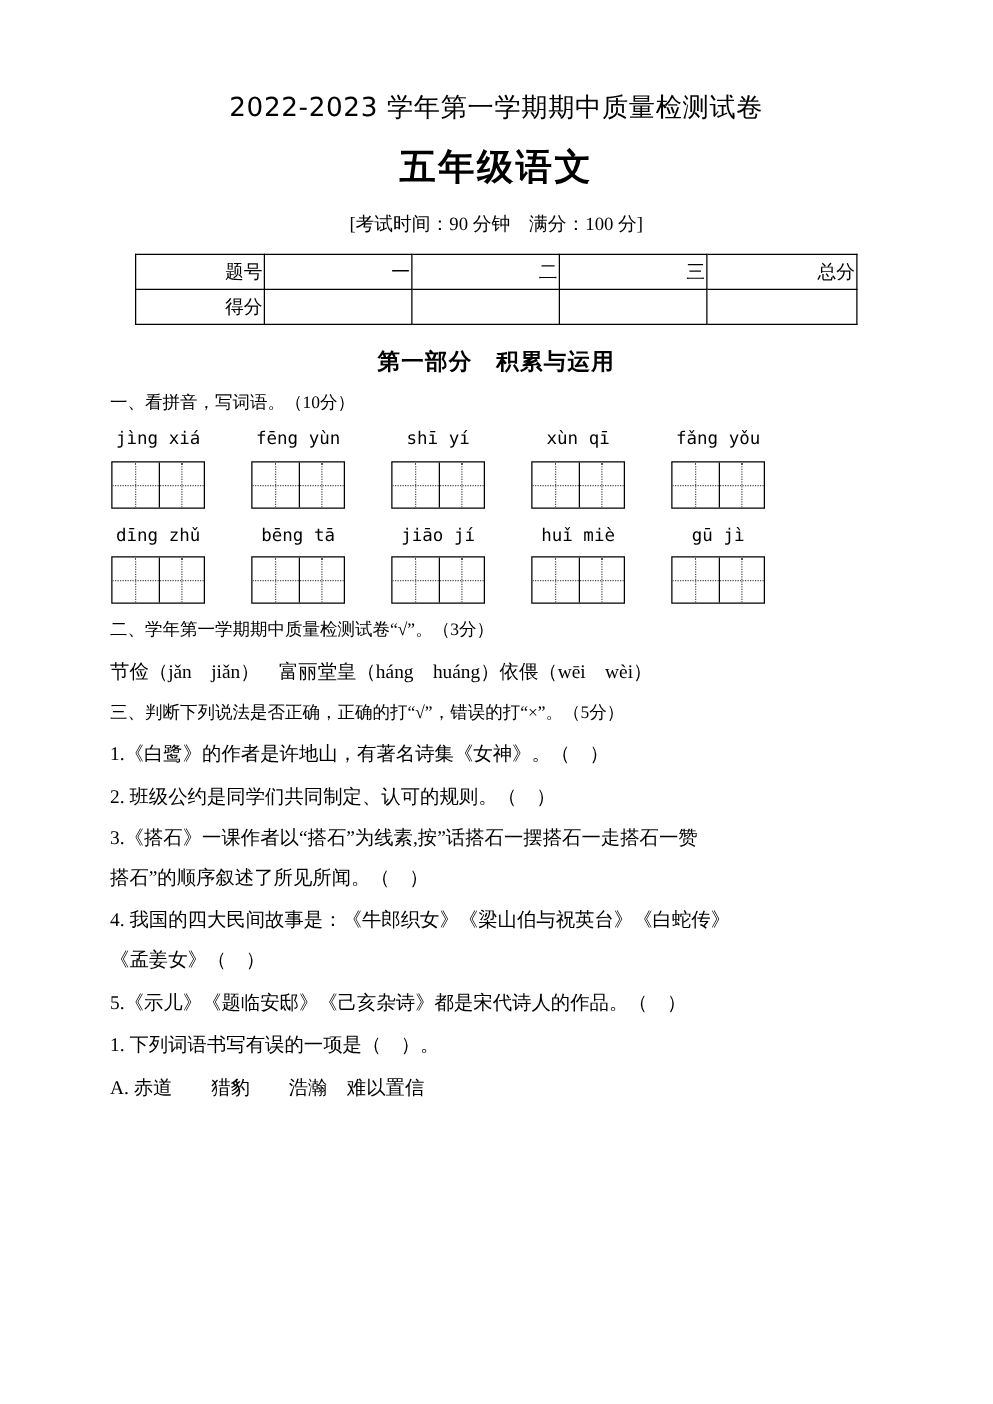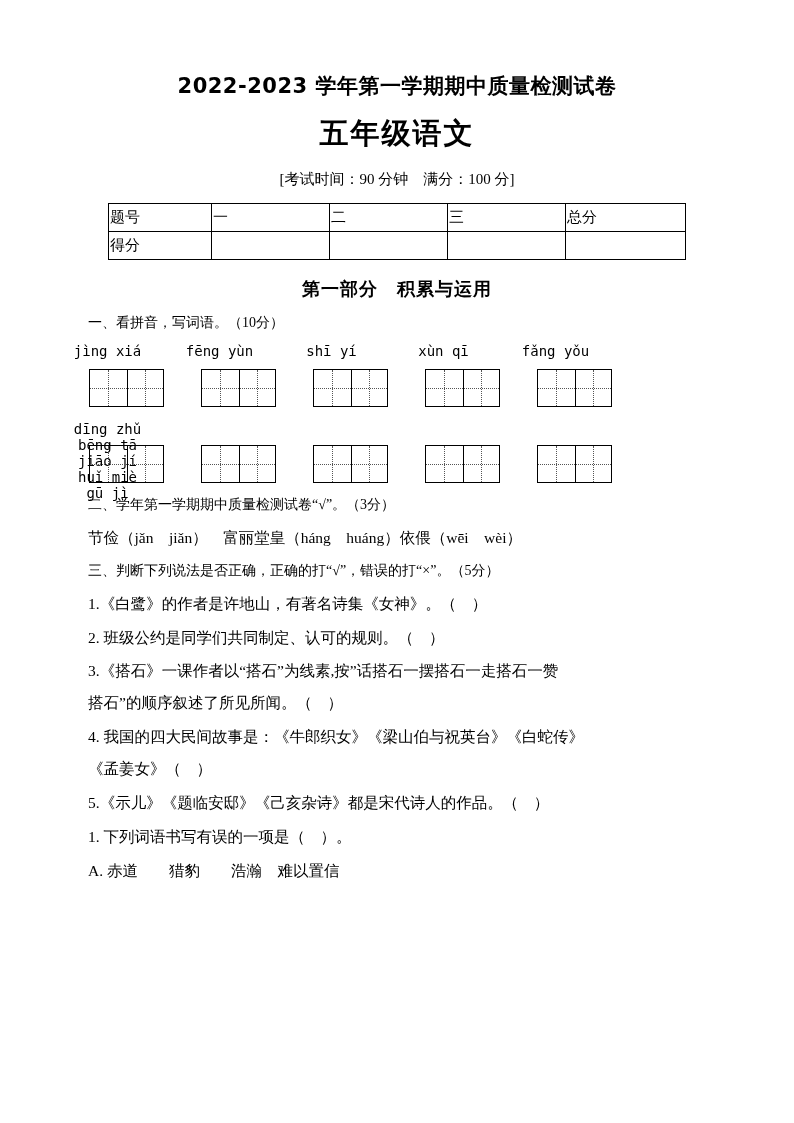--- a/index.html
+++ b/index.html
@@ -20,21 +20,21 @@
     width: 794px;
     height: 1123px;
     padding: 0;
     box-sizing: border-box;
   }
 
   
   .doc-title {
     text-align: center;
     font-family: "DejaVu Sans", sans-serif;
-    font-weight: bold;
+    font-weight: normal;
     font-size: 21px;
     letter-spacing: 0.5px;
     margin: 0;
     padding-top: 72px;
   }
   .subject-title {
     text-align: center;
     font-family: "DejaVu Sans", sans-serif;
     font-weight: bold;
     font-size: 29px;
@@ -57,21 +57,21 @@
     justify-content: center;
   }
   table.score-table {
     border-collapse: collapse;
     width: 562px;
     table-layout: fixed;
   }
   table.score-table td {
     border: 1px solid #000000;
     height: 25px;
-    text-align: left;
+    text-align: right;
     vertical-align: middle;
     font-size: 15px;
     font-family: "Liberation Serif", serif;
   }
   table.score-table td.label-col { width: 100px; }
   table.score-table td.num-col  { width: 115px; }
   table.score-table td.total-col{ width: 117px; }
 
   
   .part-heading {
@@ -101,21 +101,21 @@
   }
   .q-line.cont {
     padding-top: 11px;
   }
 
   
   .pinyin-block { padding-top: 10px; }
   .pinyin-row {
     position: relative;
     height: 24px;
-    padding-left: 70px;
+    padding-left: 89px;
     display: flex;
   }
   .pinyin-cell {
     width: 75px;
     margin-right: 37px;
     text-align: center;
     font-family: "DejaVu Sans Mono", monospace;
     font-size: 14px;
     white-space: nowrap;
   }
@@ -154,21 +154,21 @@
   .tianzige .cell::after {
     
     content: "";
     position: absolute;
     top: 50%;
     left: 0;
     right: 0;
     border-top: 1px dotted #555555;
   }
   .grid-row-2 { margin-top: 0; }
-  .pinyin-row-2 { padding-top: 14px; height: 24px; flex-direction: column; }
+  .pinyin-row-2 { padding-top: 14px; height: 24px; }
 </style>
 </head>
 <body>
 
 <div class="page">
 
   <h1 class="doc-title">2022-2023 学年第一学期期中质量检测试卷</h1>
   <h2 class="subject-title">五年级语文</h2>
   <p class="exam-meta">[考试时间：90 分钟　满分：100 分]</p>
 

